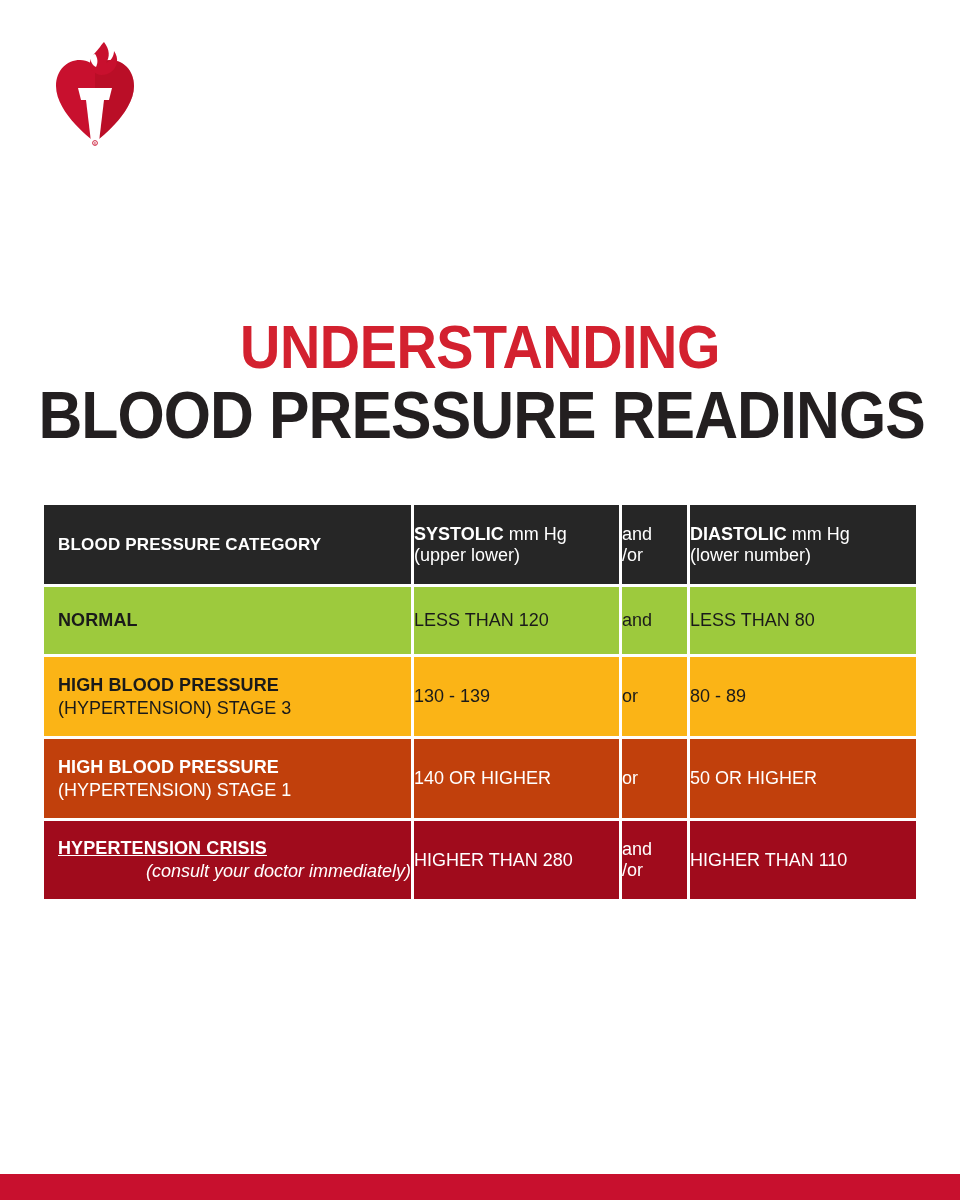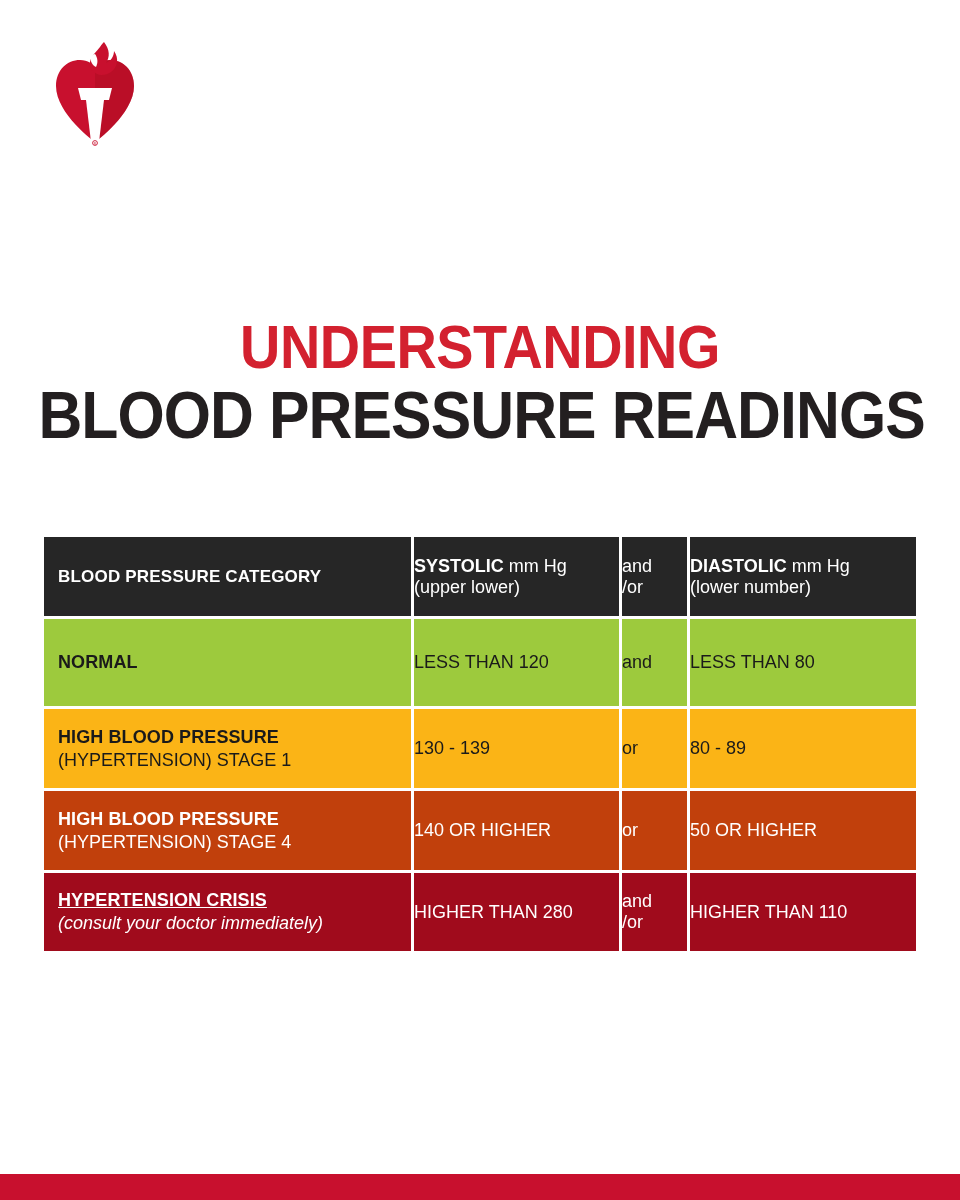--- a/index.html
+++ b/index.html
@@ -63,21 +63,20 @@
   }
 
   
   .bp-table {
     position: absolute;
     left: 44px;
     top: 505px;
     width: 872px;
     border-collapse: separate;
     border-spacing: 0;
-    margin-top: 32px;
   }
 
   .bp-table tr { }
 
   .bp-table th, .bp-table td {
     vertical-align: middle;
     border-right: 3px solid #ffffff;
     border-bottom: 3px solid #ffffff;
   }
   .bp-table th:last-child, .bp-table td:last-child {
@@ -109,41 +108,41 @@
     text-align: left;
     font-size: 18px;
     font-weight: normal;
     line-height: 21px;
   }
   th.h-num .strong { font-weight: bold; }
   th.h-op { font-size: 18px; line-height: 21px; }
 
   
   tbody td {
-    height: 90px;
+    height: 70px;
     font-size: 18px;
   }
   td.c-cat {
     text-align: left;
     padding-left: 14px;
     line-height: 23px;
   }
   td.c-cat .cat-main {
     font-weight: bold;
     font-size: 18px;
     letter-spacing: 0.1px;
     display: block;
   }
   td.c-cat .cat-sub {
     font-weight: normal;
     font-size: 18px;
     display: block;
   }
   td.c-cat .cat-main.underline { text-decoration: underline; }
-  td.c-cat .cat-sub.italic { font-style: italic; }
+  td.c-cat .cat-sub.italic { font-style: italic; text-align: right; }
 
   td.c-num, td.c-op {
     font-weight: normal;
   }
   td.c-op { line-height: 21px; }
 
   
   .row-normal td   { background: #9DCA3D; color: #1A1A1A; }
   .row-elevated td { background: #FDE800; color: #1A1A1A; }
   .row-stage1 td   { background: #FBB416; color: #1A1A1A; }
@@ -224,31 +223,31 @@
         </td>
         <td class="c-num">LESS THAN 120</td>
         <td class="c-op">and</td>
         <td class="c-num">LESS THAN 80</td>
       </tr>
 
 
       <tr class="row-stage1">
         <td class="c-cat">
           <span class="cat-main">HIGH BLOOD PRESSURE</span>
-          <span class="cat-sub">(HYPERTENSION) STAGE 1</span>
+          <span class="cat-sub">(HYPERTENSION) STAGE 3</span>
         </td>
         <td class="c-num">130 - 139</td>
         <td class="c-op">or</td>
         <td class="c-num">80 - 89</td>
       </tr>
 
       <tr class="row-stage2">
         <td class="c-cat">
           <span class="cat-main">HIGH BLOOD PRESSURE</span>
-          <span class="cat-sub">(HYPERTENSION) STAGE 4</span>
+          <span class="cat-sub">(HYPERTENSION) STAGE 1</span>
         </td>
         <td class="c-num">140 OR HIGHER</td>
         <td class="c-op">or</td>
         <td class="c-num">50 OR HIGHER</td>
       </tr>
 
       <tr class="row-crisis">
         <td class="c-cat">
           <span class="cat-main underline">HYPERTENSION CRISIS</span>
           <span class="cat-sub italic">(consult your doctor immediately)</span>

